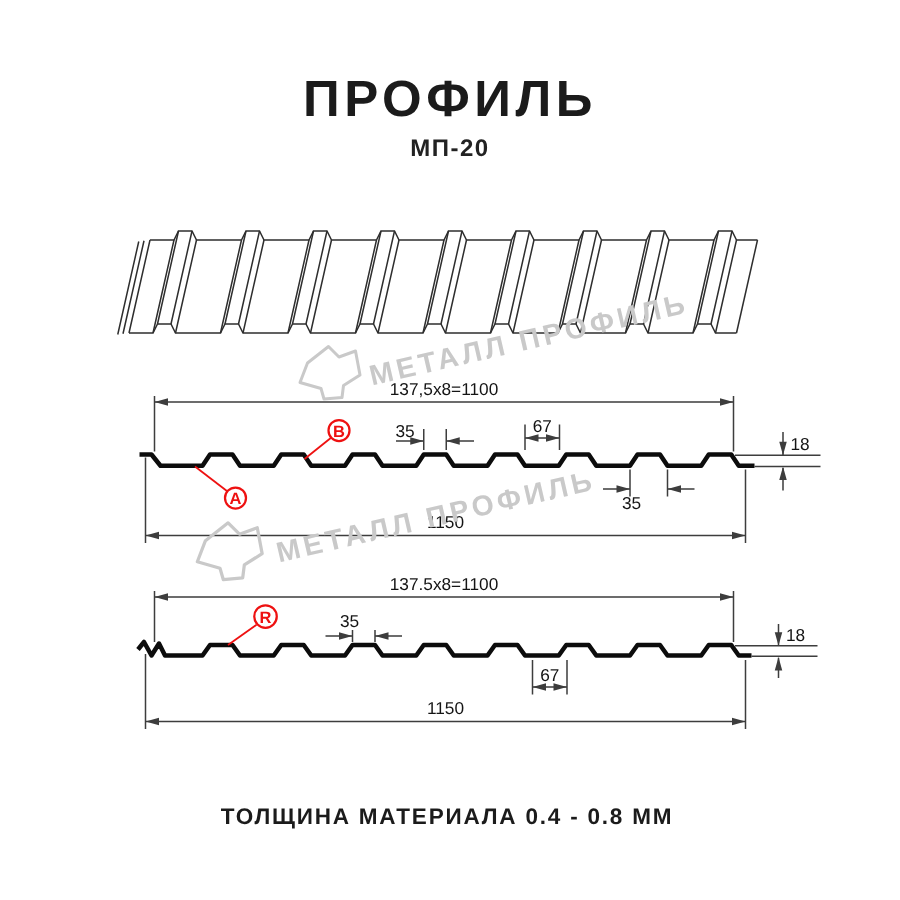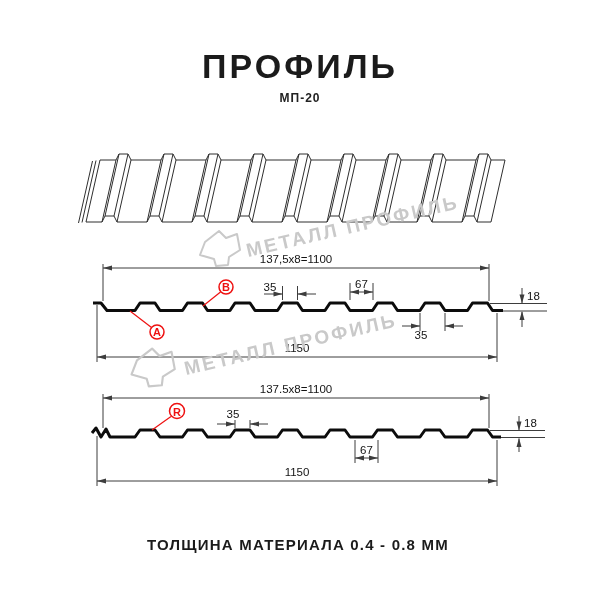--- a/index.html
+++ b/index.html
@@ -6,21 +6,21 @@
   body{
     width:600px;height:600px;position:relative;background:#ffffff;
     font-family:"Liberation Sans",sans-serif;overflow:hidden;
   }
   .title{
     position:absolute;top:47px;left:0;width:600px;text-align:center;
     font-size:34px;font-weight:800;letter-spacing:3px;color:#1b1b1b;
   }
   .subtitle{
     position:absolute;top:91px;left:0;width:600px;text-align:center;
-    font-size:12px;font-weight:600;letter-spacing:1px;color:#222222;
+    font-size:16px;font-weight:600;letter-spacing:1px;color:#222222;
   }
   .footer{
     position:absolute;top:536px;left:0;width:596px;text-align:center;
     font-size:15px;font-weight:600;letter-spacing:1.2px;color:#1b1b1b;
   }
   svg.drawing{position:absolute;left:0;top:0;}
   .dimtext{font-size:11.5px;fill:#141414;}
   .lbltext{font-size:11px;font-weight:700;}
   .wmtext{font-size:19px;font-weight:700;letter-spacing:2.5px;}
 </style>

